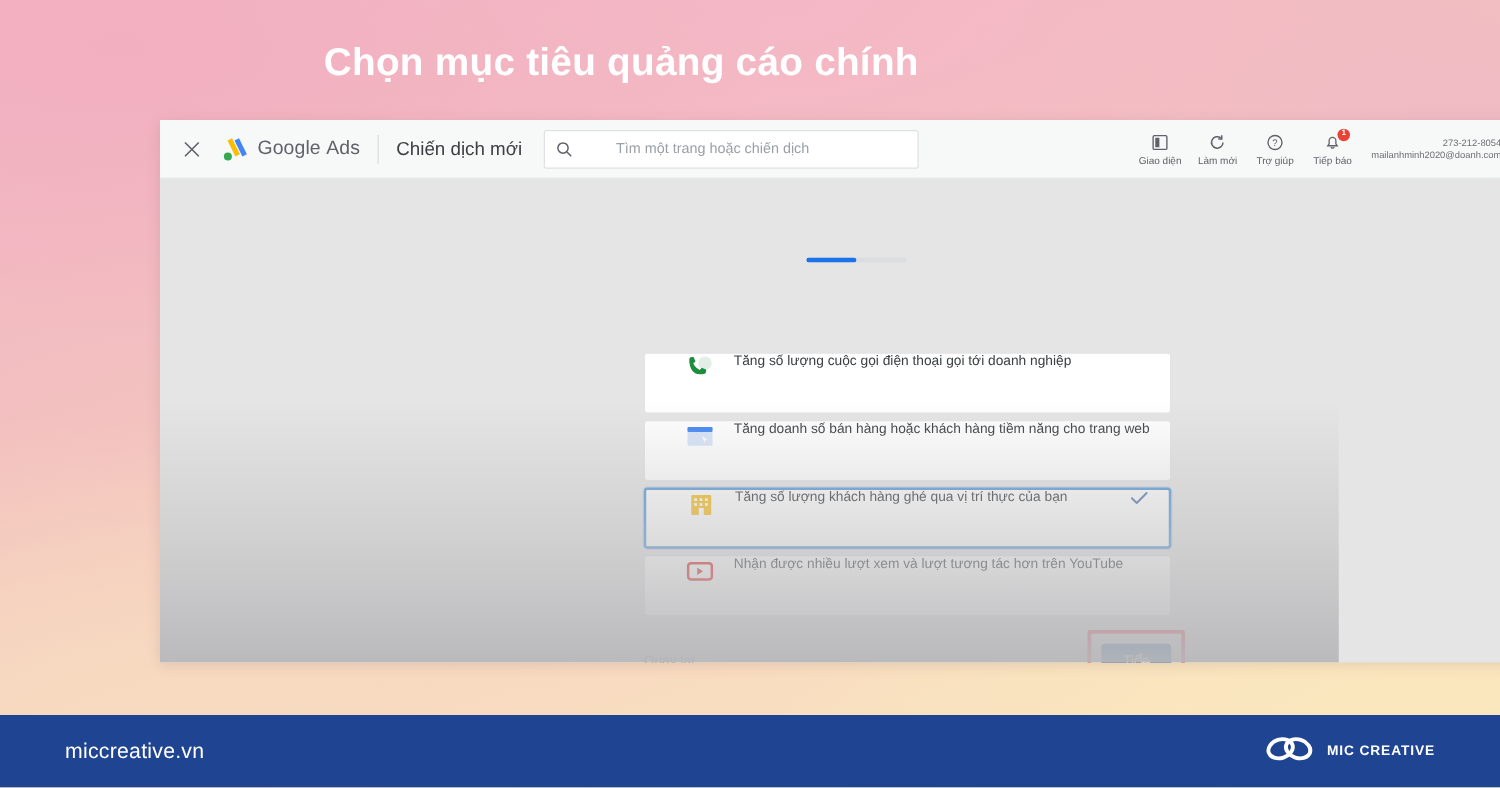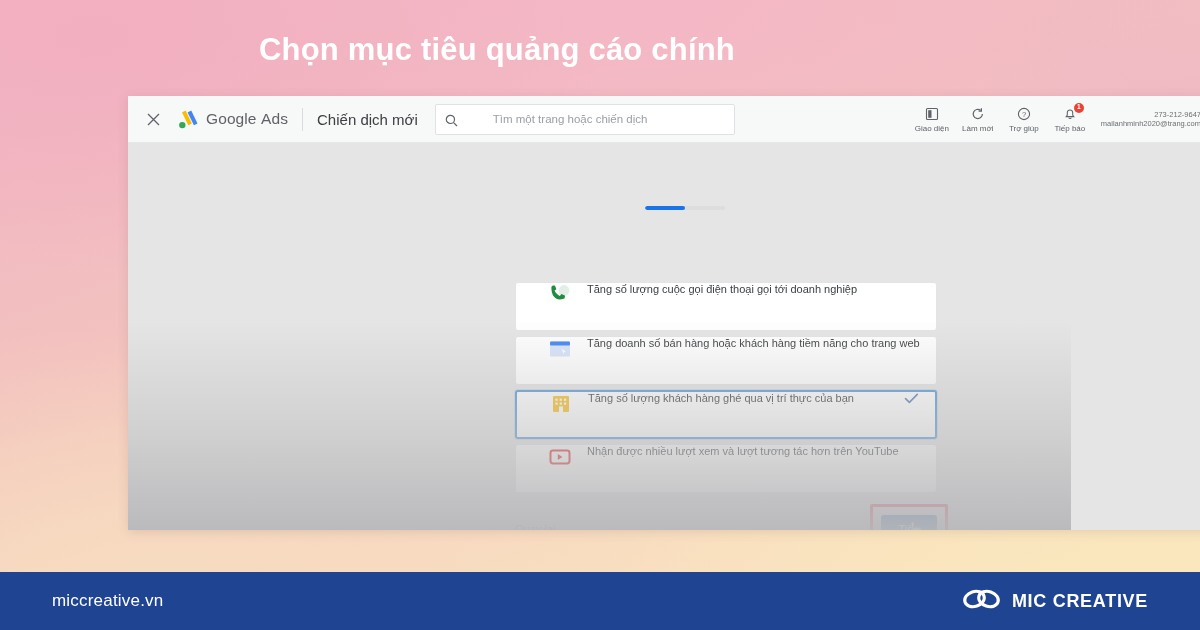--- a/index.html
+++ b/index.html
@@ -132,21 +132,21 @@
     background:#c6c7c9; border-radius:2px; display:block;
   }
 
   
   .bottom-bar{
     position:absolute; left:0; bottom:0; width:1200px; height:58px;
     background:#1f4491; display:flex; align-items:center; padding:0 52px;
   }
   .site{ color:#fff; font-size:17px; letter-spacing:.2px; }
   .mic{ margin-left:auto; display:flex; align-items:center; gap:10px; }
-  .mic-name{ color:#fff; font-size:18px; font-weight:bold; letter-spacing:.7px;}
+  .mic-name{ color:#fff; font-size:11px; font-weight:bold; letter-spacing:.7px;}
 </style>
 </head>
 <body>
 
 <div class="page-title">Chọn mục tiêu quảng cáo chính</div>
 
 <div class="window">
 
   <div class="app-header">
 
@@ -218,22 +218,22 @@
           <svg width="14" height="15" viewBox="0 0 14 15" aria-hidden="true">
             <path d="M3.2 10.6 h7.6 l-1.1-1.5 V6.6 a2.7 2.7 0 0 0-5.4 0 v2.5 z" stroke="#5f6368" stroke-width="1.05" fill="none"></path>
             <path d="M5.8 11.6 a1.3 1.3 0 0 0 2.5 0" stroke="#5f6368" stroke-width="1.05" fill="none"></path>
           </svg>
         </span>
         <span class="badge">1</span>
         <span class="hdr-lbl">Tiếp báo</span>
       </div>
 
       <div class="acct">
-        <div>273-212-9647</div>
-        <div>mailanhminh2020@trang.com</div>
+        <div>273-212-8054</div>
+        <div>mailanhminh2020@doanh.com</div>
       </div>
 
       <div class="avatar">A</div>
     </div>
   </div>
 
   <div class="app-body">
 
     <div class="progress">
       <div class="fill" style="width: 50%;"></div>

